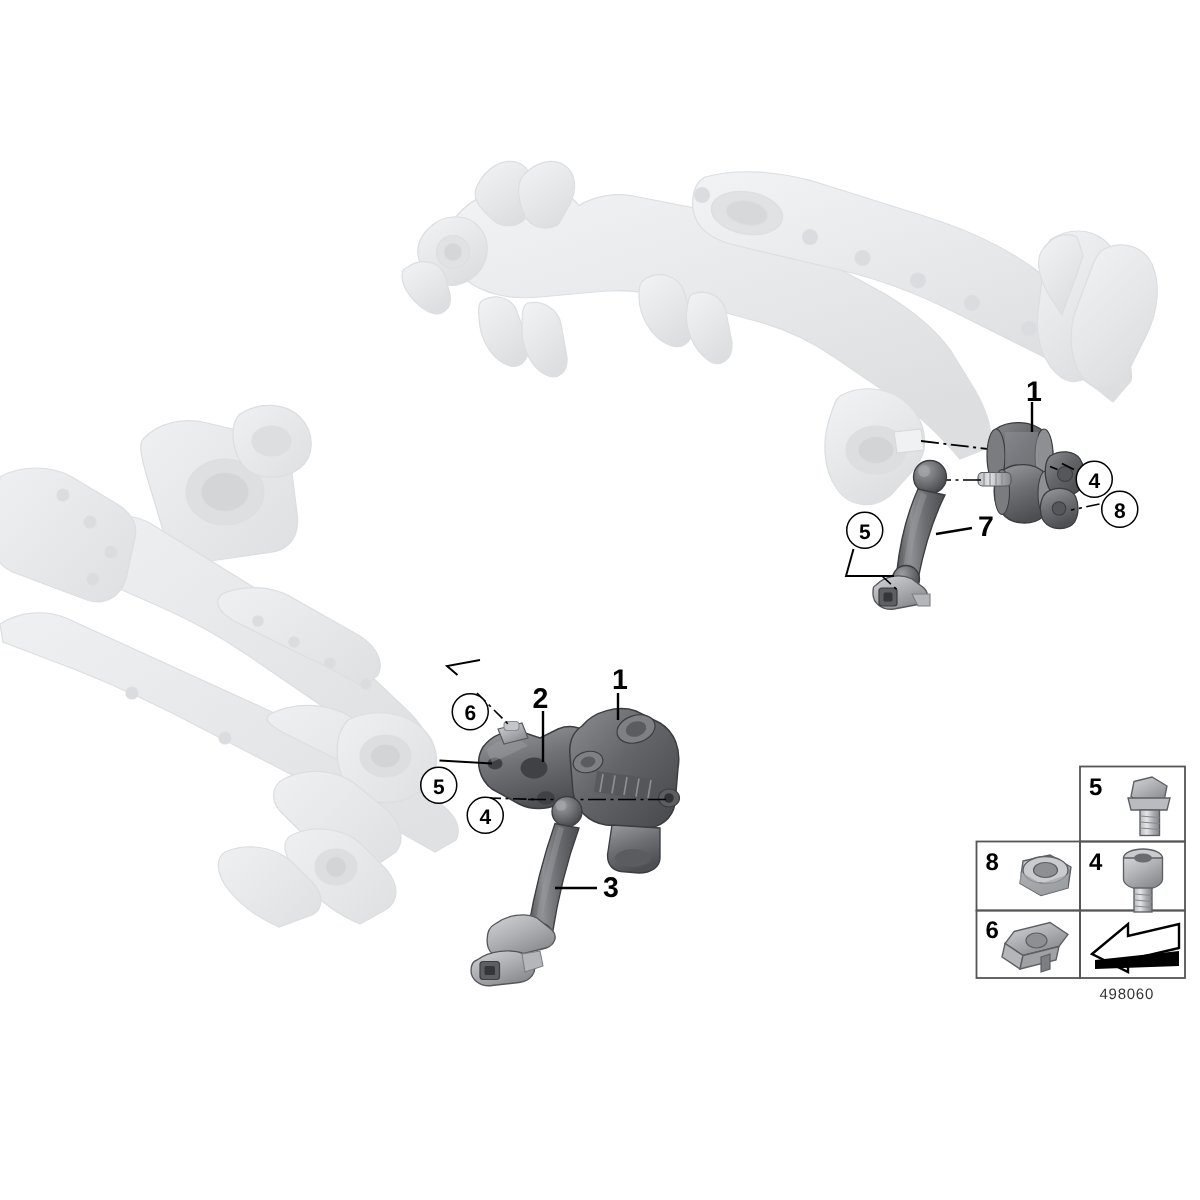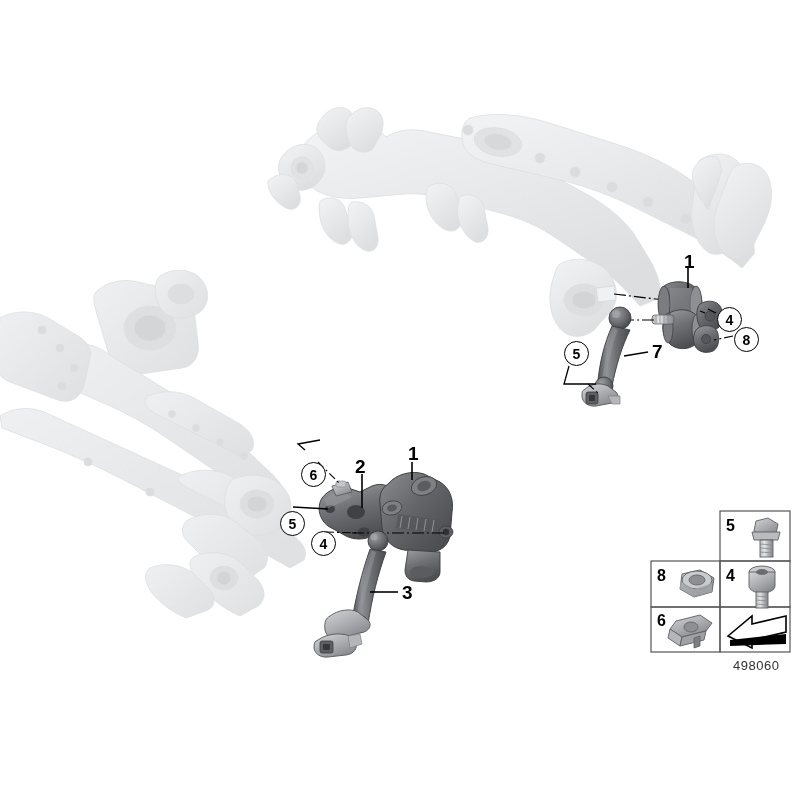--- a/index.html
+++ b/index.html
@@ -52,21 +52,21 @@
     font-weight: bold;
     font-size: 16px;
     color: #000;
     line-height: 1;
   }
   #drawing-number {
     position: absolute;
     left: 733px;
     top: 658px;
     font-family: "Liberation Sans", sans-serif;
-    font-size: 13px;
+    font-size: 10px;
     color: #333;
     letter-spacing: 0.5px;
     white-space: nowrap;
   }
 </style>
 </head>
 <body>
 
 <div id="page">
 

